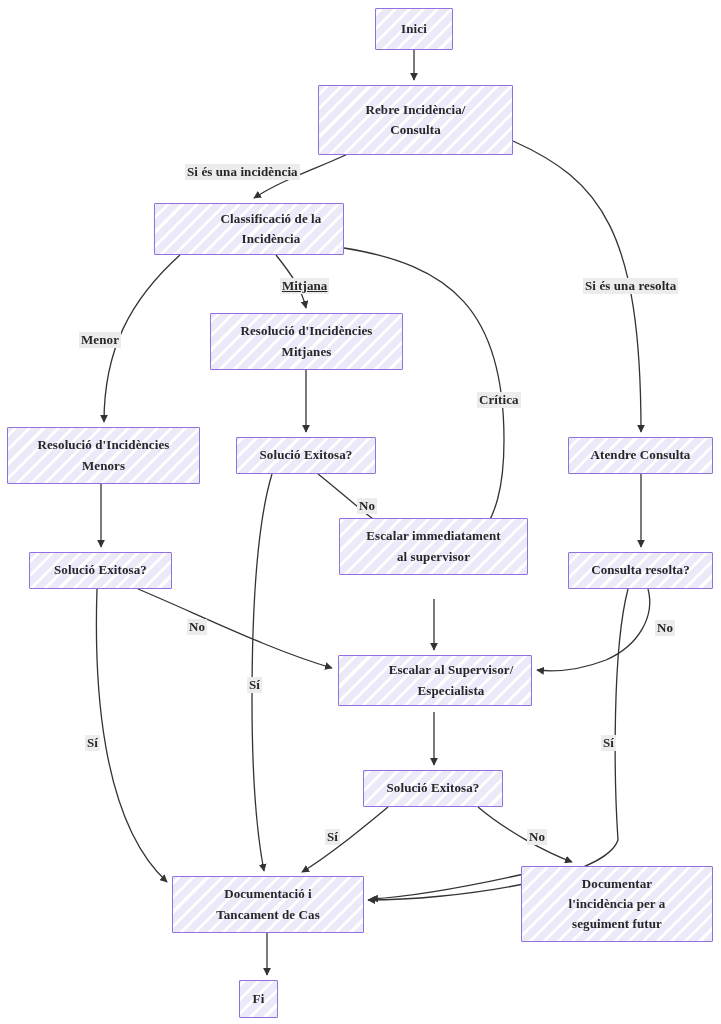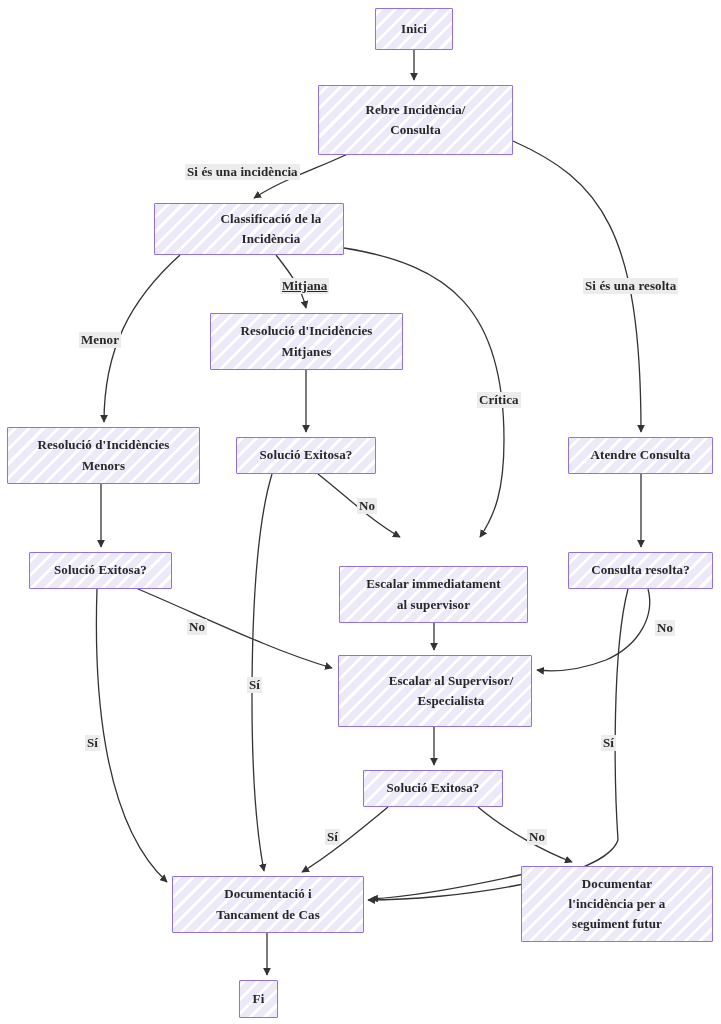--- a/index.html
+++ b/index.html
@@ -99,27 +99,27 @@
       </div>
       <div class="node" style="left: 29px; top: 552px; width: 143px; height: 37px;">
         <span>Solució Exitosa?</span>
       </div>
       <div class="node" style="left: 236px; top: 437px; width: 140px; height: 37px;">
         <span>Solució Exitosa?</span>
       </div>
       <div class="node" style="left: 568px; top: 437px; width: 145px; height: 37px;">
         <span>Atendre Consulta</span>
       </div>
-      <div class="node" style="left: 339px; top: 566px; width: 189px; height: 57px;">
+      <div class="node" style="left: 339px; top: 518px; width: 189px; height: 57px;">
         <span>Escalar immediatament<br>al supervisor</span>
       </div>
       <div class="node" style="left: 568px; top: 552px; width: 145px; height: 37px;">
         <span>Consulta resolta?</span>
       </div>
-      <div class="node" style="left: 338px; top: 655px; width: 194px; height: 72px; padding-left: 32px;">
+      <div class="node" style="left: 338px; top: 655px; width: 194px; height: 51px; padding-left: 32px;">
         <span>Escalar al Supervisor/<br>Especialista</span>
       </div>
       <div class="node" style="left: 363px; top: 770px; width: 140px; height: 37px;">
         <span>Solució Exitosa?</span>
       </div>
       <div class="node" style="left: 172px; top: 876px; width: 192px; height: 57px;">
         <span>Documentació i<br>Tancament de Cas</span>
       </div>
       <div class="node" style="left: 521px; top: 866px; width: 192px; height: 76px;">
         <span>Documentar<br>l'incidència per a<br>seguiment futur</span>

